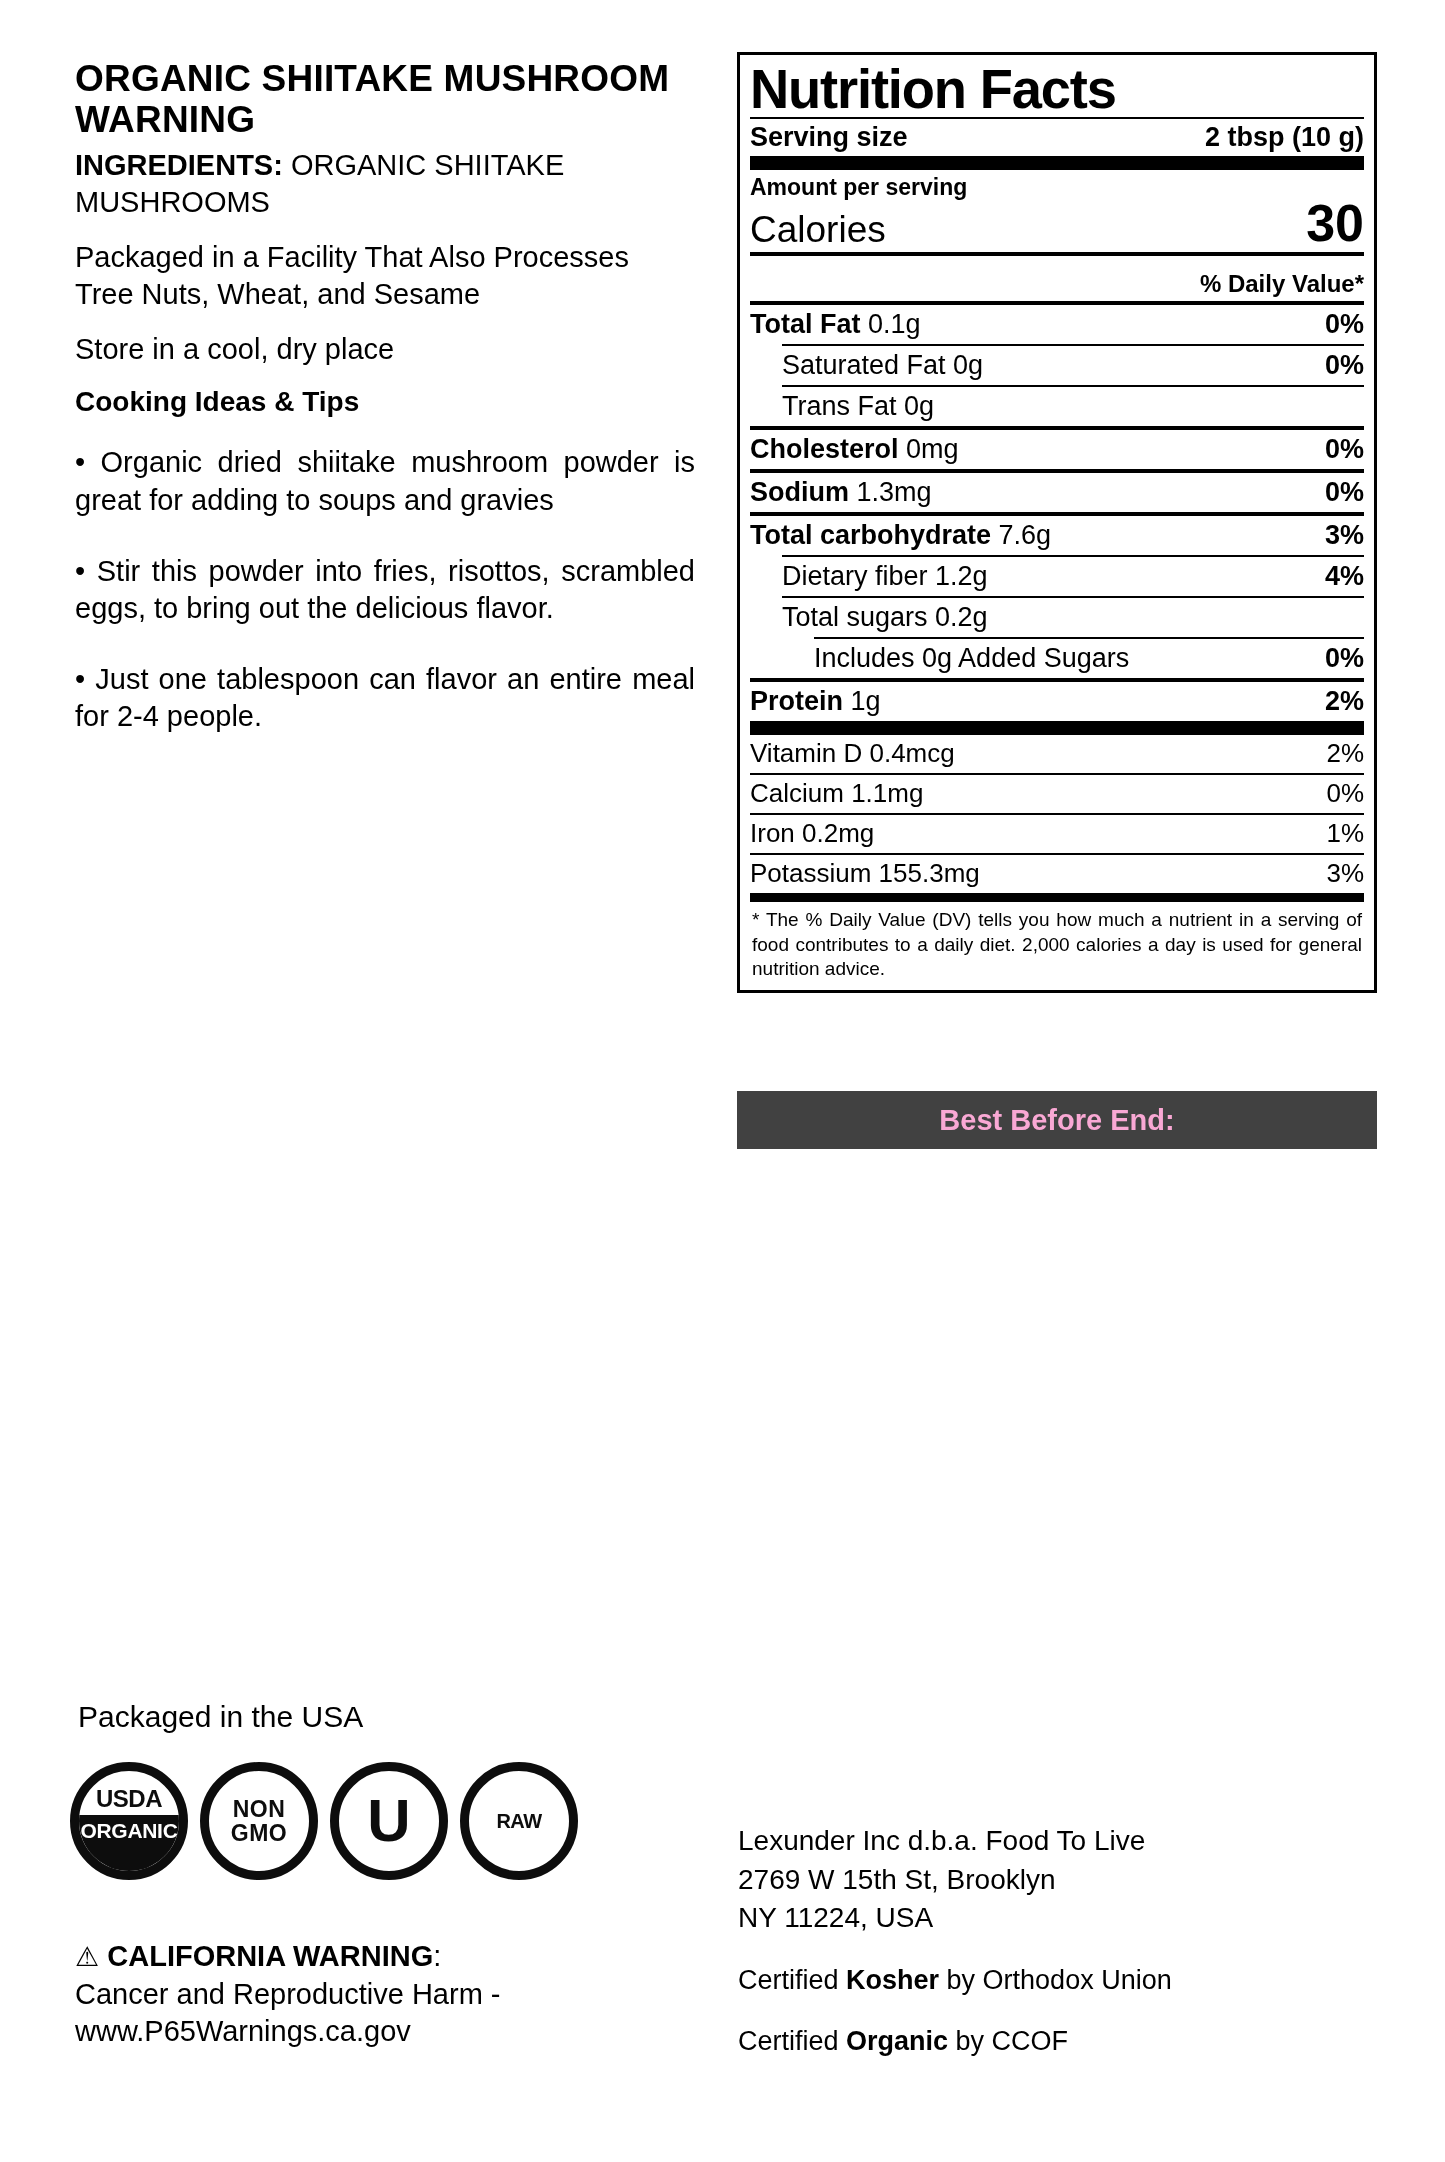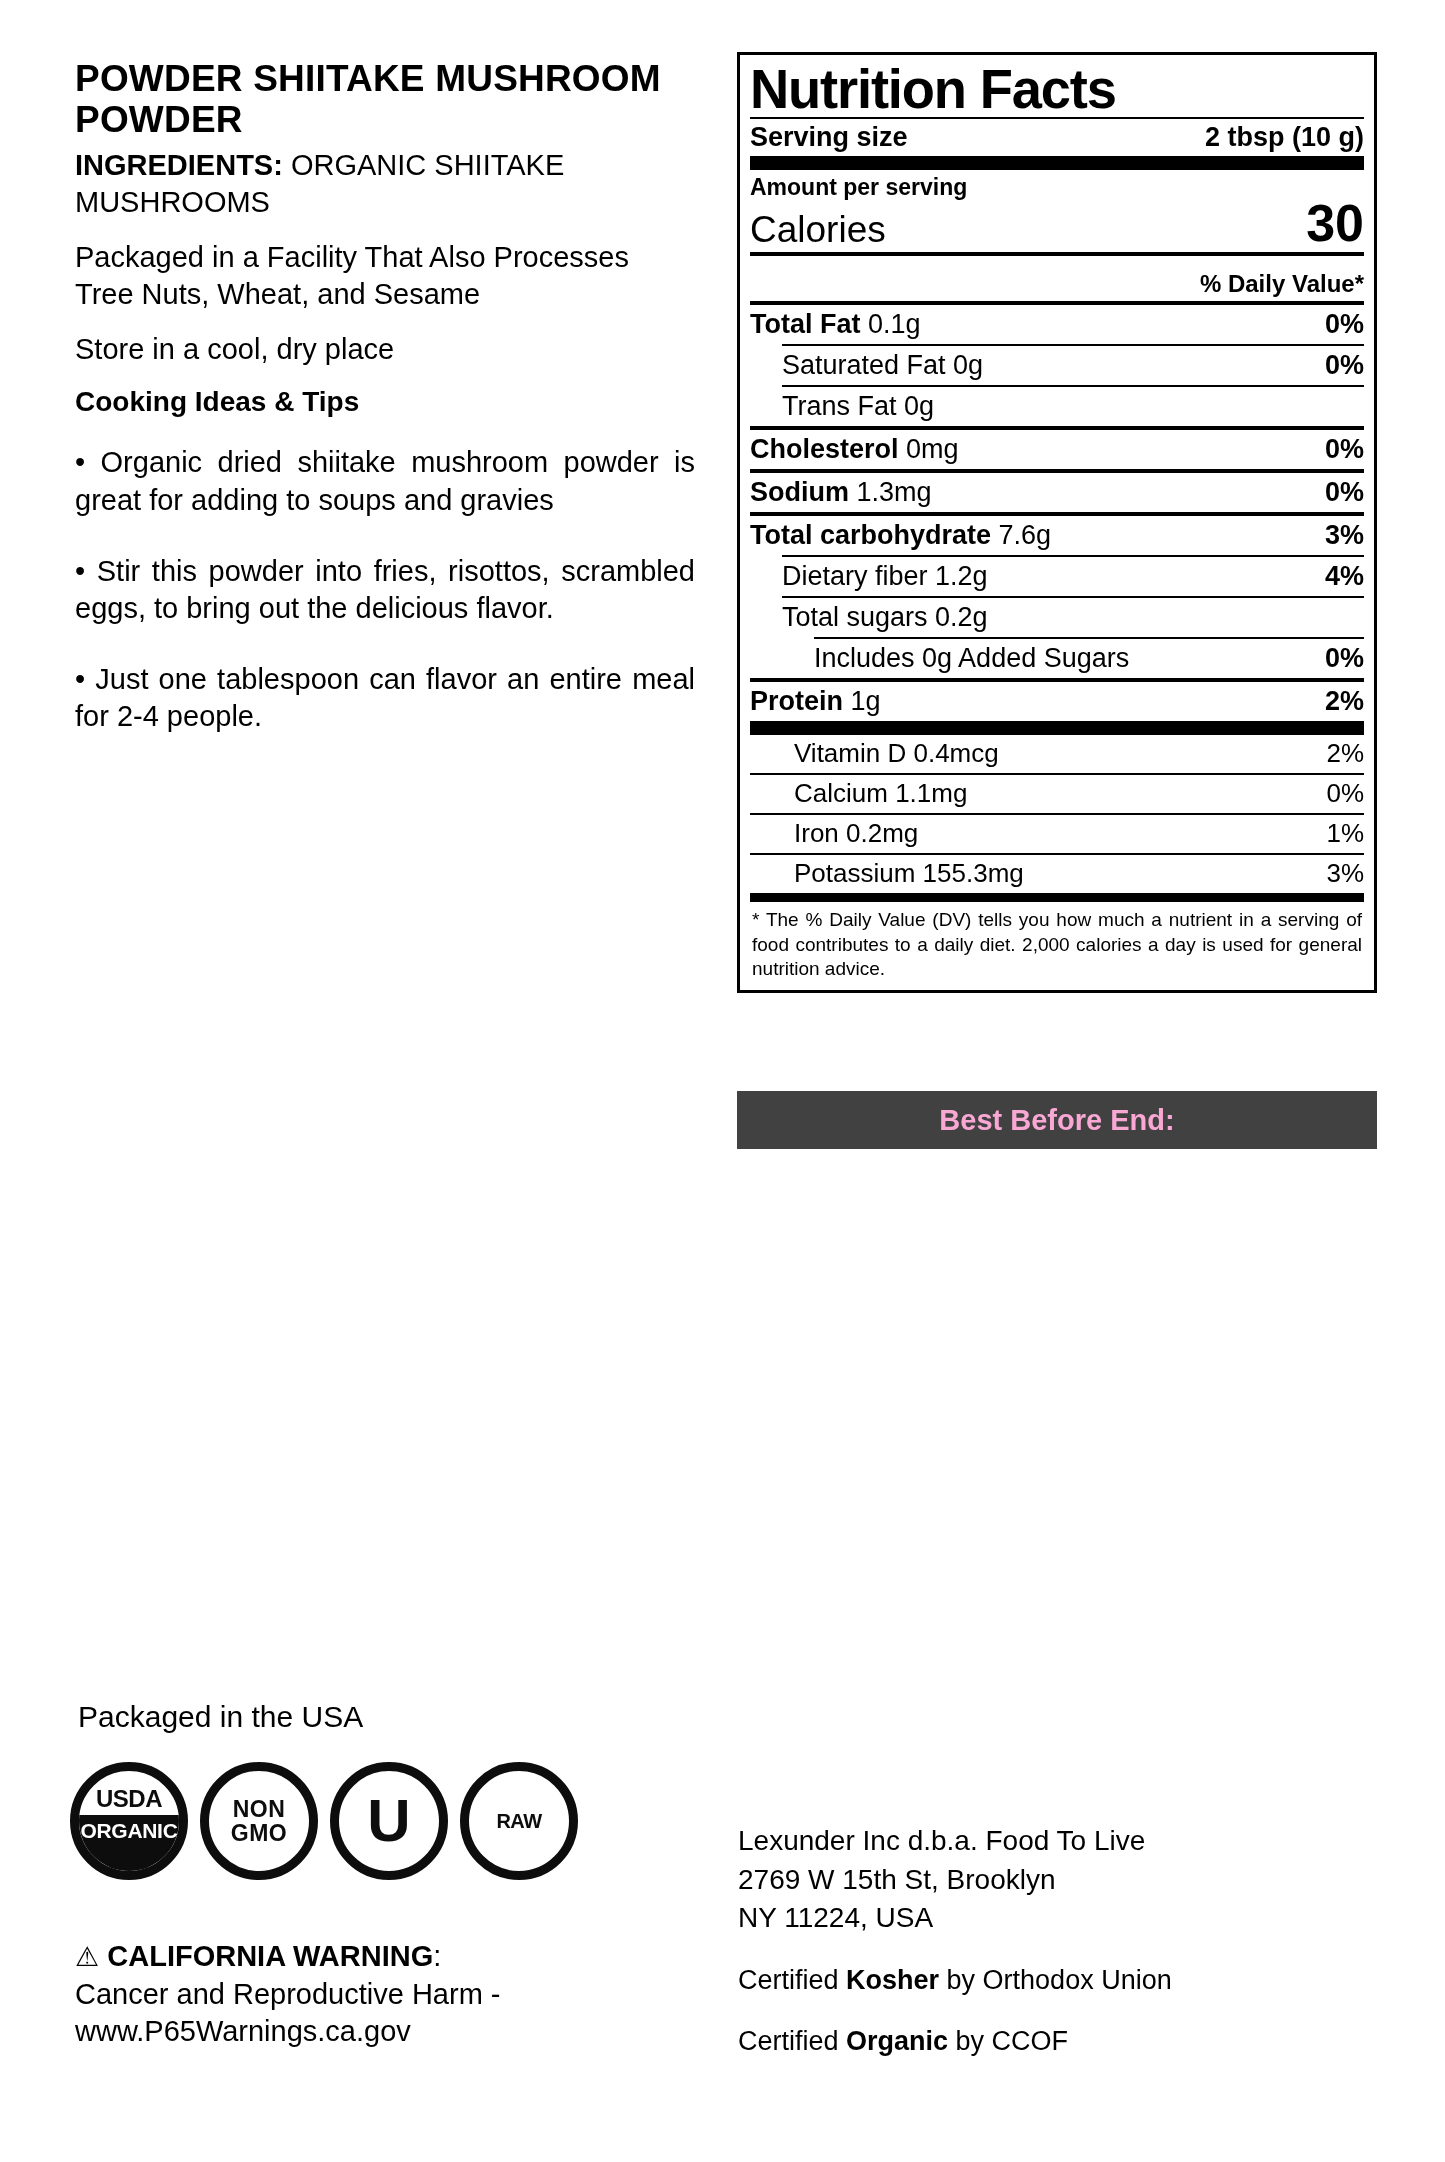--- a/index.html
+++ b/index.html
@@ -124,21 +124,20 @@
   .indent2 { padding-left: 64px; gap: 12px; }
   .sub-rule { border-top: 2px solid #000; margin-left: 32px; }
   .sub-rule2 { border-top: 2px solid #000; margin-left: 64px; }
 
   .vit-line {
     display: flex;
     justify-content: space-between;
     align-items: baseline;
     padding: 4px 0 4px 0;
     font-size: 26px;
-    margin-left: 44px;
   }
 
   .nf-foot {
     font-size: 19px;
     line-height: 1.3;
     text-align: justify;
     padding: 6px 2px 2px 2px;
   }
 
   
@@ -254,21 +253,21 @@
     font-size: 27px;
     margin-top: 24px;
   }
   .cert b { font-weight: bold; }
 </style>
 </head>
 <body>
 
 <div class="left-col">
 
-  <h1 class="product-title">POWDER SHIITAKE MUSHROOM POWDER</h1>
+  <h1 class="product-title">ORGANIC SHIITAKE MUSHROOM WARNING</h1>
 
   <p class="ingredients"><span class="lbl">INGREDIENTS:</span><span> ORGANIC SHIITAKE MUSHROOMS</span></p>
 
   <p class="para">Packaged in a Facility That Also Processes Tree Nuts, Wheat, and Sesame</p>
 
   <p class="para">Store in a cool, dry place</p>
 
   <div class="cook-head">Cooking Ideas &amp; Tips</div>
 
   <p class="tip">• Organic dried shiitake mushroom powder is great for adding to soups and gravies</p>

